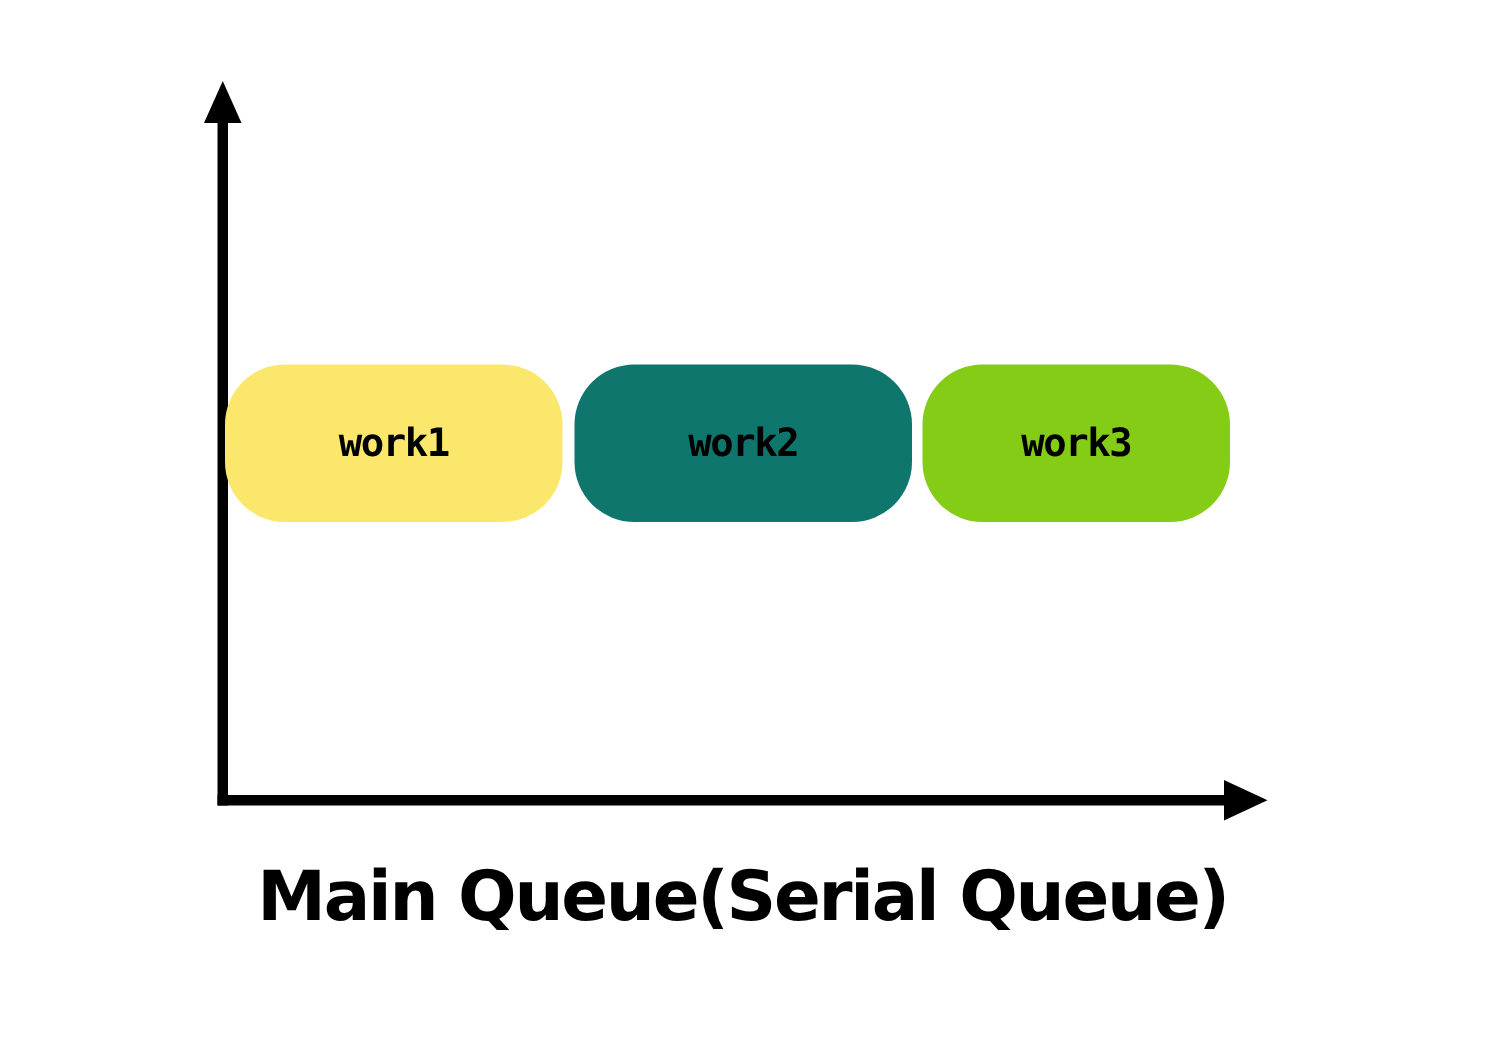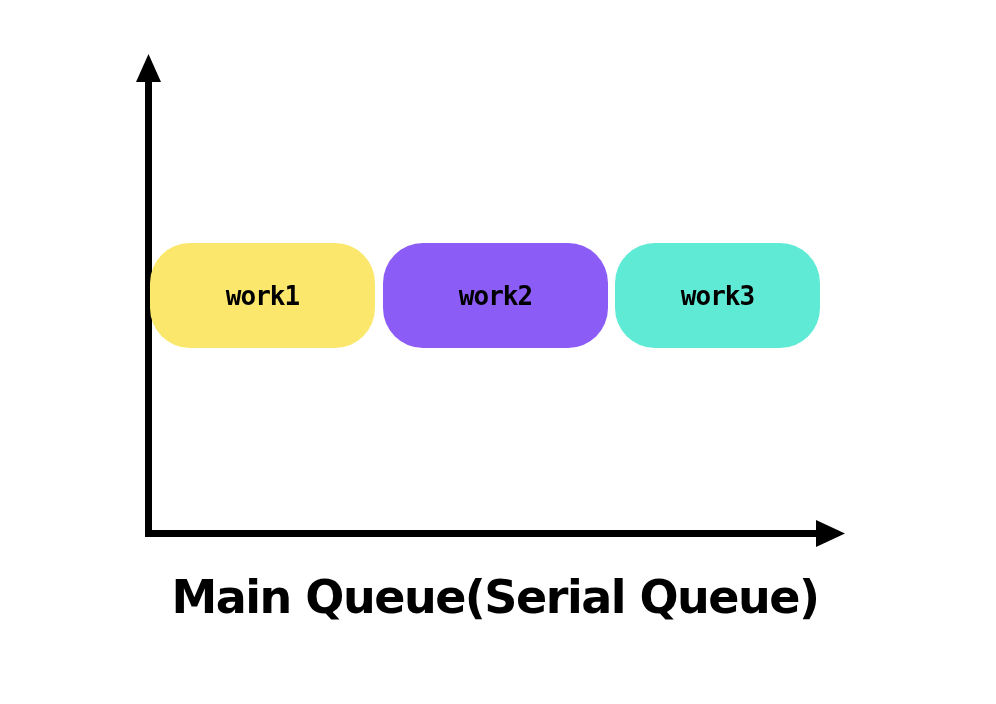--- a/index.html
+++ b/index.html
@@ -64,23 +64,23 @@
     <line x1="148.5" y1="78" x2="148.5" y2="537" stroke-width="7" stroke="#000000"></line>
     <polygon points="148.5,54 136,82 161,82" fill="#000000"></polygon>
     <line x1="145" y1="533.5" x2="821" y2="533.5" stroke-width="7" stroke="#000000"></line>
     <polygon points="845,533.5 816,520 816,547" fill="#000000"></polygon>
   </svg>
 
   <div class="work-box work-box-1" style="background-color: rgb(250, 231, 107);">
     <span class="work-label" style="color: rgb(0, 0, 0);">work1</span>
   </div>
 
-  <div class="work-box work-box-2" style="background-color: #8b5cf6;">
+  <div class="work-box work-box-2" style="background-color: #0f766e;">
     <span class="work-label" style="color: rgb(0, 0, 0);">work2</span>
   </div>
 
-  <div class="work-box work-box-3" style="background-color: #5eead4;">
+  <div class="work-box work-box-3" style="background-color: #84cc16;">
     <span class="work-label" style="color: rgb(0, 0, 0);">work3</span>
   </div>
 
   <div class="caption" style="color: rgb(0, 0, 0);">Main Queue(Serial Queue)</div>
 
 </div>
 
 </body></html>

